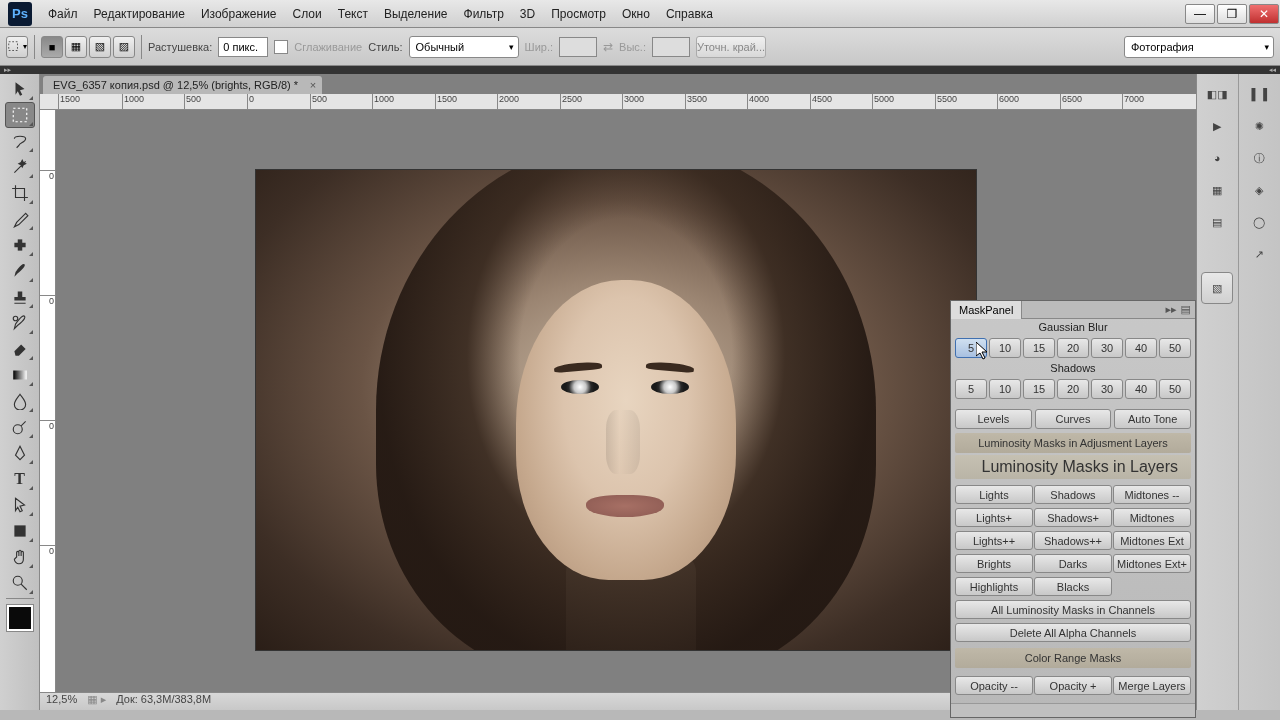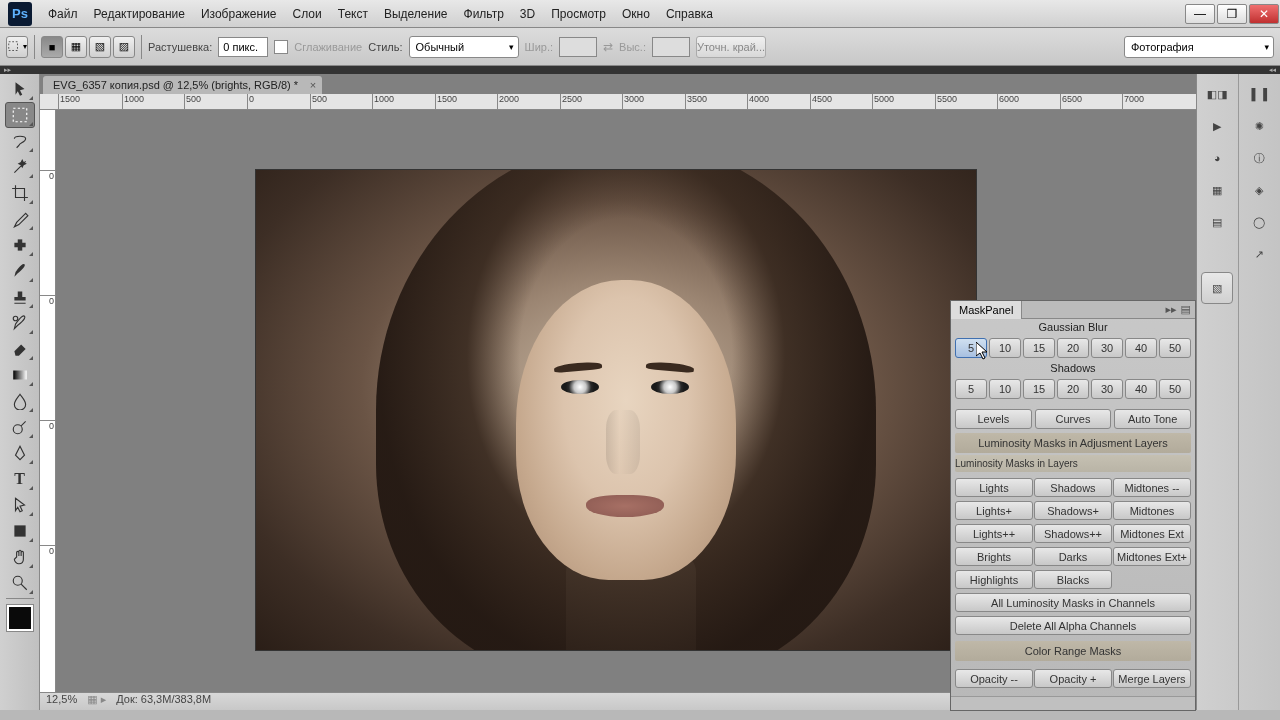--- a/index.html
+++ b/index.html
@@ -80,21 +80,21 @@
 .panel-icons { margin-left: auto; padding: 0 4px; color: #555; display: flex; gap: 4px; }
 .panel-section-title { text-align: center; font-size: 11px; color: #222; padding: 2px 0 3px; font-weight: normal; }
 .btn-row { display: flex; gap: 2px; padding: 2px 4px; }
 .btn-row.tri { display: grid; grid-template-columns: 1fr 1fr 1fr; gap: 3px; padding: 2px 4px; }
 .btn-row.third { display: grid; grid-template-columns: 1fr 1fr 1fr; gap: 1px; padding: 2px 4px; }
 .m-btn { flex: 1; height: 20px; background: linear-gradient(#e8e8e8,#c8c8c8); border: 1px solid #888; border-radius: 3px; font-size: 11px; color: #333; display: flex; align-items: center; justify-content: center; cursor: pointer; }
 .m-btn.num { flex: 1; min-width: 28px; }
 .m-btn.selected { background: linear-gradient(#d0e0f0,#a8c0e0); border-color: #4070b0; }
 .m-btn.wide { height: 19px; }
 .panel-band { background: linear-gradient(#bfb8a8,#b2ab9b); text-align: center; padding: 4px 0; color: #333; font-size: 11px; margin: 2px 4px 2px; border-radius: 2px; }
-.panel-band2 { background: linear-gradient(#c5c0b2,#b9b4a6); text-align: left; padding: 3px 0; color: #333; font-size: 10px; margin: 0 4px 4px; border-radius: 2px; }
+.panel-band2 { background: linear-gradient(#c5c0b2,#b9b4a6); text-align: right; padding: 3px 13px; color: #333; font-size: 16px; margin: 0 4px 4px; border-radius: 2px; }
 
 
 .cursor { position: absolute; left: 976px; top: 342px; z-index: 9999; pointer-events: none; }
 </style>
 </head>
 <body>
 
 <div class="title-bar">
   <div class="ps-logo">Ps</div>
   <div class="menu-bar">

